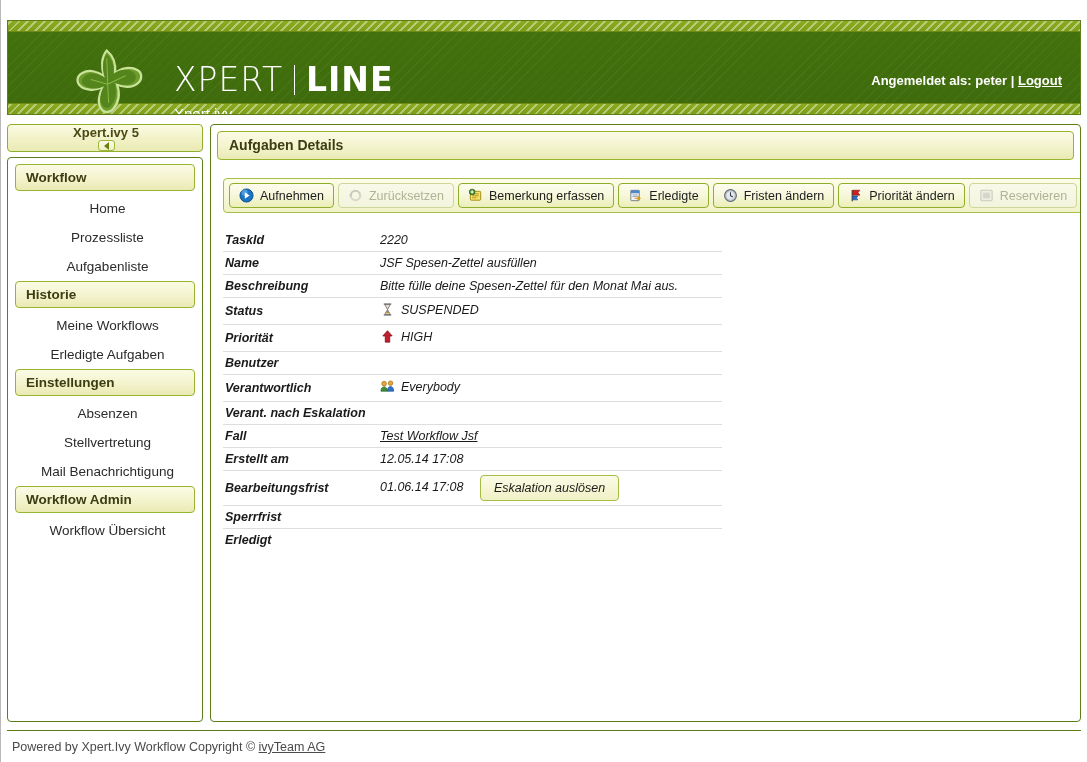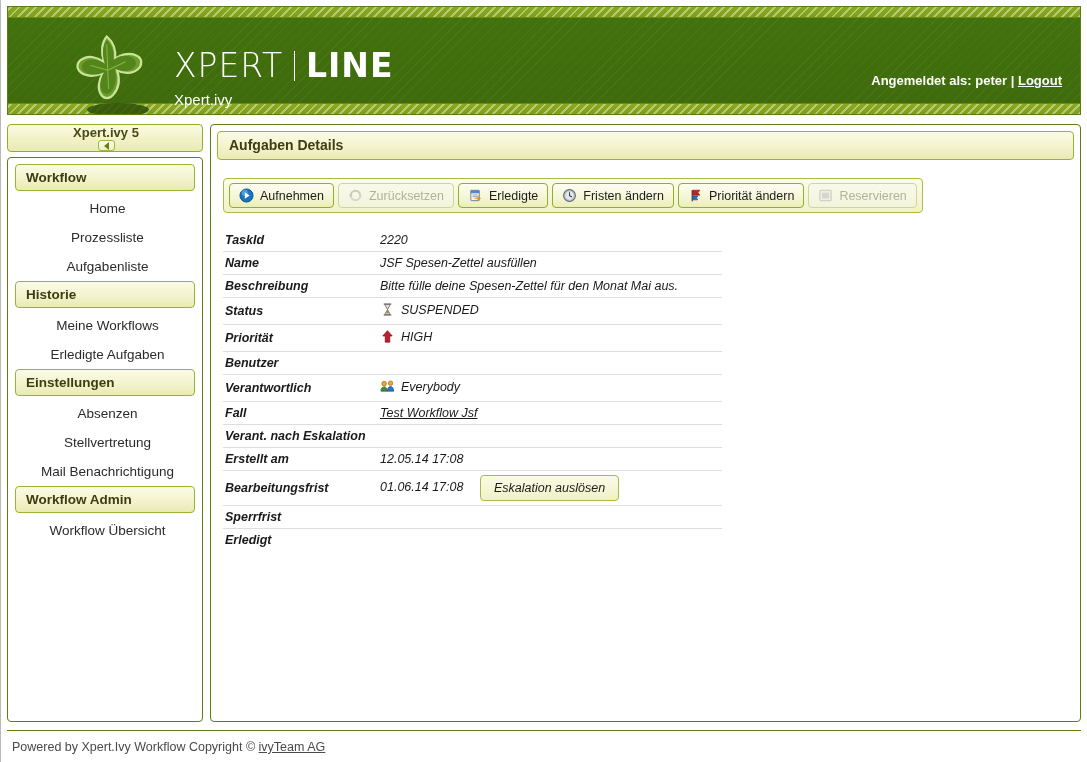--- a/index.html
+++ b/index.html
@@ -20,21 +20,21 @@
     display: flex;
     flex-direction: column;
     background: #fff;
     border-left: 1px solid #b9b9b9;
   }
 
   
   .banner {
     position: relative;
     height: 128px;
-    margin: 2px 2px 0 2px;
+    margin: 16px 2px 0 2px;
     border: 1px solid #5d7d16;
     background:
       repeating-linear-gradient(-45deg,
         rgba(255,255,255,0.045) 0px,
         rgba(255,255,255,0.045) 1px,
         rgba(0,0,0,0) 1px,
         rgba(0,0,0,0) 7px),
       linear-gradient(to bottom, #43720d 0%, #3e6a0c 100%);
     overflow: hidden;
   }
@@ -365,20 +365,29 @@
         <div class="tbtn disabled">
           <svg class="ic" viewBox="0 0 16 16">
             <path d="M3 8 A5 5 0 0 1 13 8" stroke="#4f9b32" stroke-width="2.2" fill="none"></path>
             <path d="M13 8 A5 5 0 0 1 3 8" stroke="#7bbd55" stroke-width="2.2" fill="none"></path>
             <path d="M1.2 7 L4.8 7 L3 10.2 Z" fill="#4f9b32"></path>
             <path d="M14.8 9 L11.2 9 L13 5.8 Z" fill="#7bbd55"></path>
           </svg>
           <span>Zurücksetzen</span>
         </div>
 
+        <div class="tbtn">
+          <svg class="ic" viewBox="0 0 16 16">
+            <rect x="2.5" y="3.5" width="11" height="9.5" rx="1" fill="#f6e06a" stroke="#a08a12" stroke-width="1"></rect>
+            <path d="M4.5 6.2 H11.5 M4.5 8.3 H11.5 M4.5 10.4 H9" stroke="#a08a12" stroke-width="0.9"></path>
+            <circle cx="4.4" cy="4.2" r="3" fill="#3f8f2f" stroke="#255a1a" stroke-width="0.8"></circle>
+            <path d="M4.4 2.5 V5.9 M2.7 4.2 H6.1" stroke="#ffffff" stroke-width="1.1"></path>
+          </svg>
+          <span>Bemerkung erfassen</span>
+        </div>
 
         <div class="tbtn">
           <svg class="ic" viewBox="0 0 16 16">
             <rect x="3" y="2.5" width="9" height="11" rx="0.6" fill="#f2f4f7" stroke="#6d7b8a" stroke-width="1"></rect>
             <path d="M3 2.5 H12 V5.6 H3 Z" fill="#4f86c6"></path>
             <path d="M4.8 7.4 H10.4 M4.8 9.2 H10.4" stroke="#8a96a4" stroke-width="0.9"></path>
             <path d="M7 11 L12.8 11 M10.6 9 L13.2 11 L10.6 13 Z" stroke="#d09a15" stroke-width="1" fill="#f0b922"></path>
           </svg>
           <span>Erledigte</span>
         </div>
@@ -462,28 +471,28 @@
                   <circle cx="4.4" cy="5" r="2.5" fill="#e8a63c" stroke="#9c6a11" stroke-width="0.7"></circle>
                   <path d="M1 13 C1 9.8 2.6 8.4 4.4 8.4 C6.2 8.4 7.8 9.8 7.8 13 Z" fill="#3f8f3a" stroke="#22591f" stroke-width="0.7"></path>
                   <circle cx="11.2" cy="4.4" r="2.4" fill="#e8a63c" stroke="#9c6a11" stroke-width="0.7"></circle>
                   <path d="M7.9 13 C7.9 9.6 9.5 8 11.2 8 C13 8 14.6 9.6 14.6 13 Z" fill="#2f73c4" stroke="#174a96" stroke-width="0.7"></path>
                 </svg>
                 <span>Everybody</span>
               </span>
             </td>
           </tr>
           <tr>
+            <td class="lbl">Verant. nach Eskalation</td>
+            <td class="val"></td>
+          </tr>
+          <tr>
             <td class="lbl">Fall</td>
             <td class="val">
               <a href="#">Test Workflow Jsf</a>
             </td>
-          </tr>
-          <tr>
-            <td class="lbl">Verant. nach Eskalation</td>
-            <td class="val"></td>
           </tr>
           <tr>
             <td class="lbl">Erstellt am</td>
             <td class="val">12.05.14 17:08</td>
           </tr>
           <tr>
             <td class="lbl">Bearbeitungsfrist</td>
             <td class="val">
               <span>01.06.14 17:08</span>
               <span class="esc-btn">Eskalation auslösen</span>

